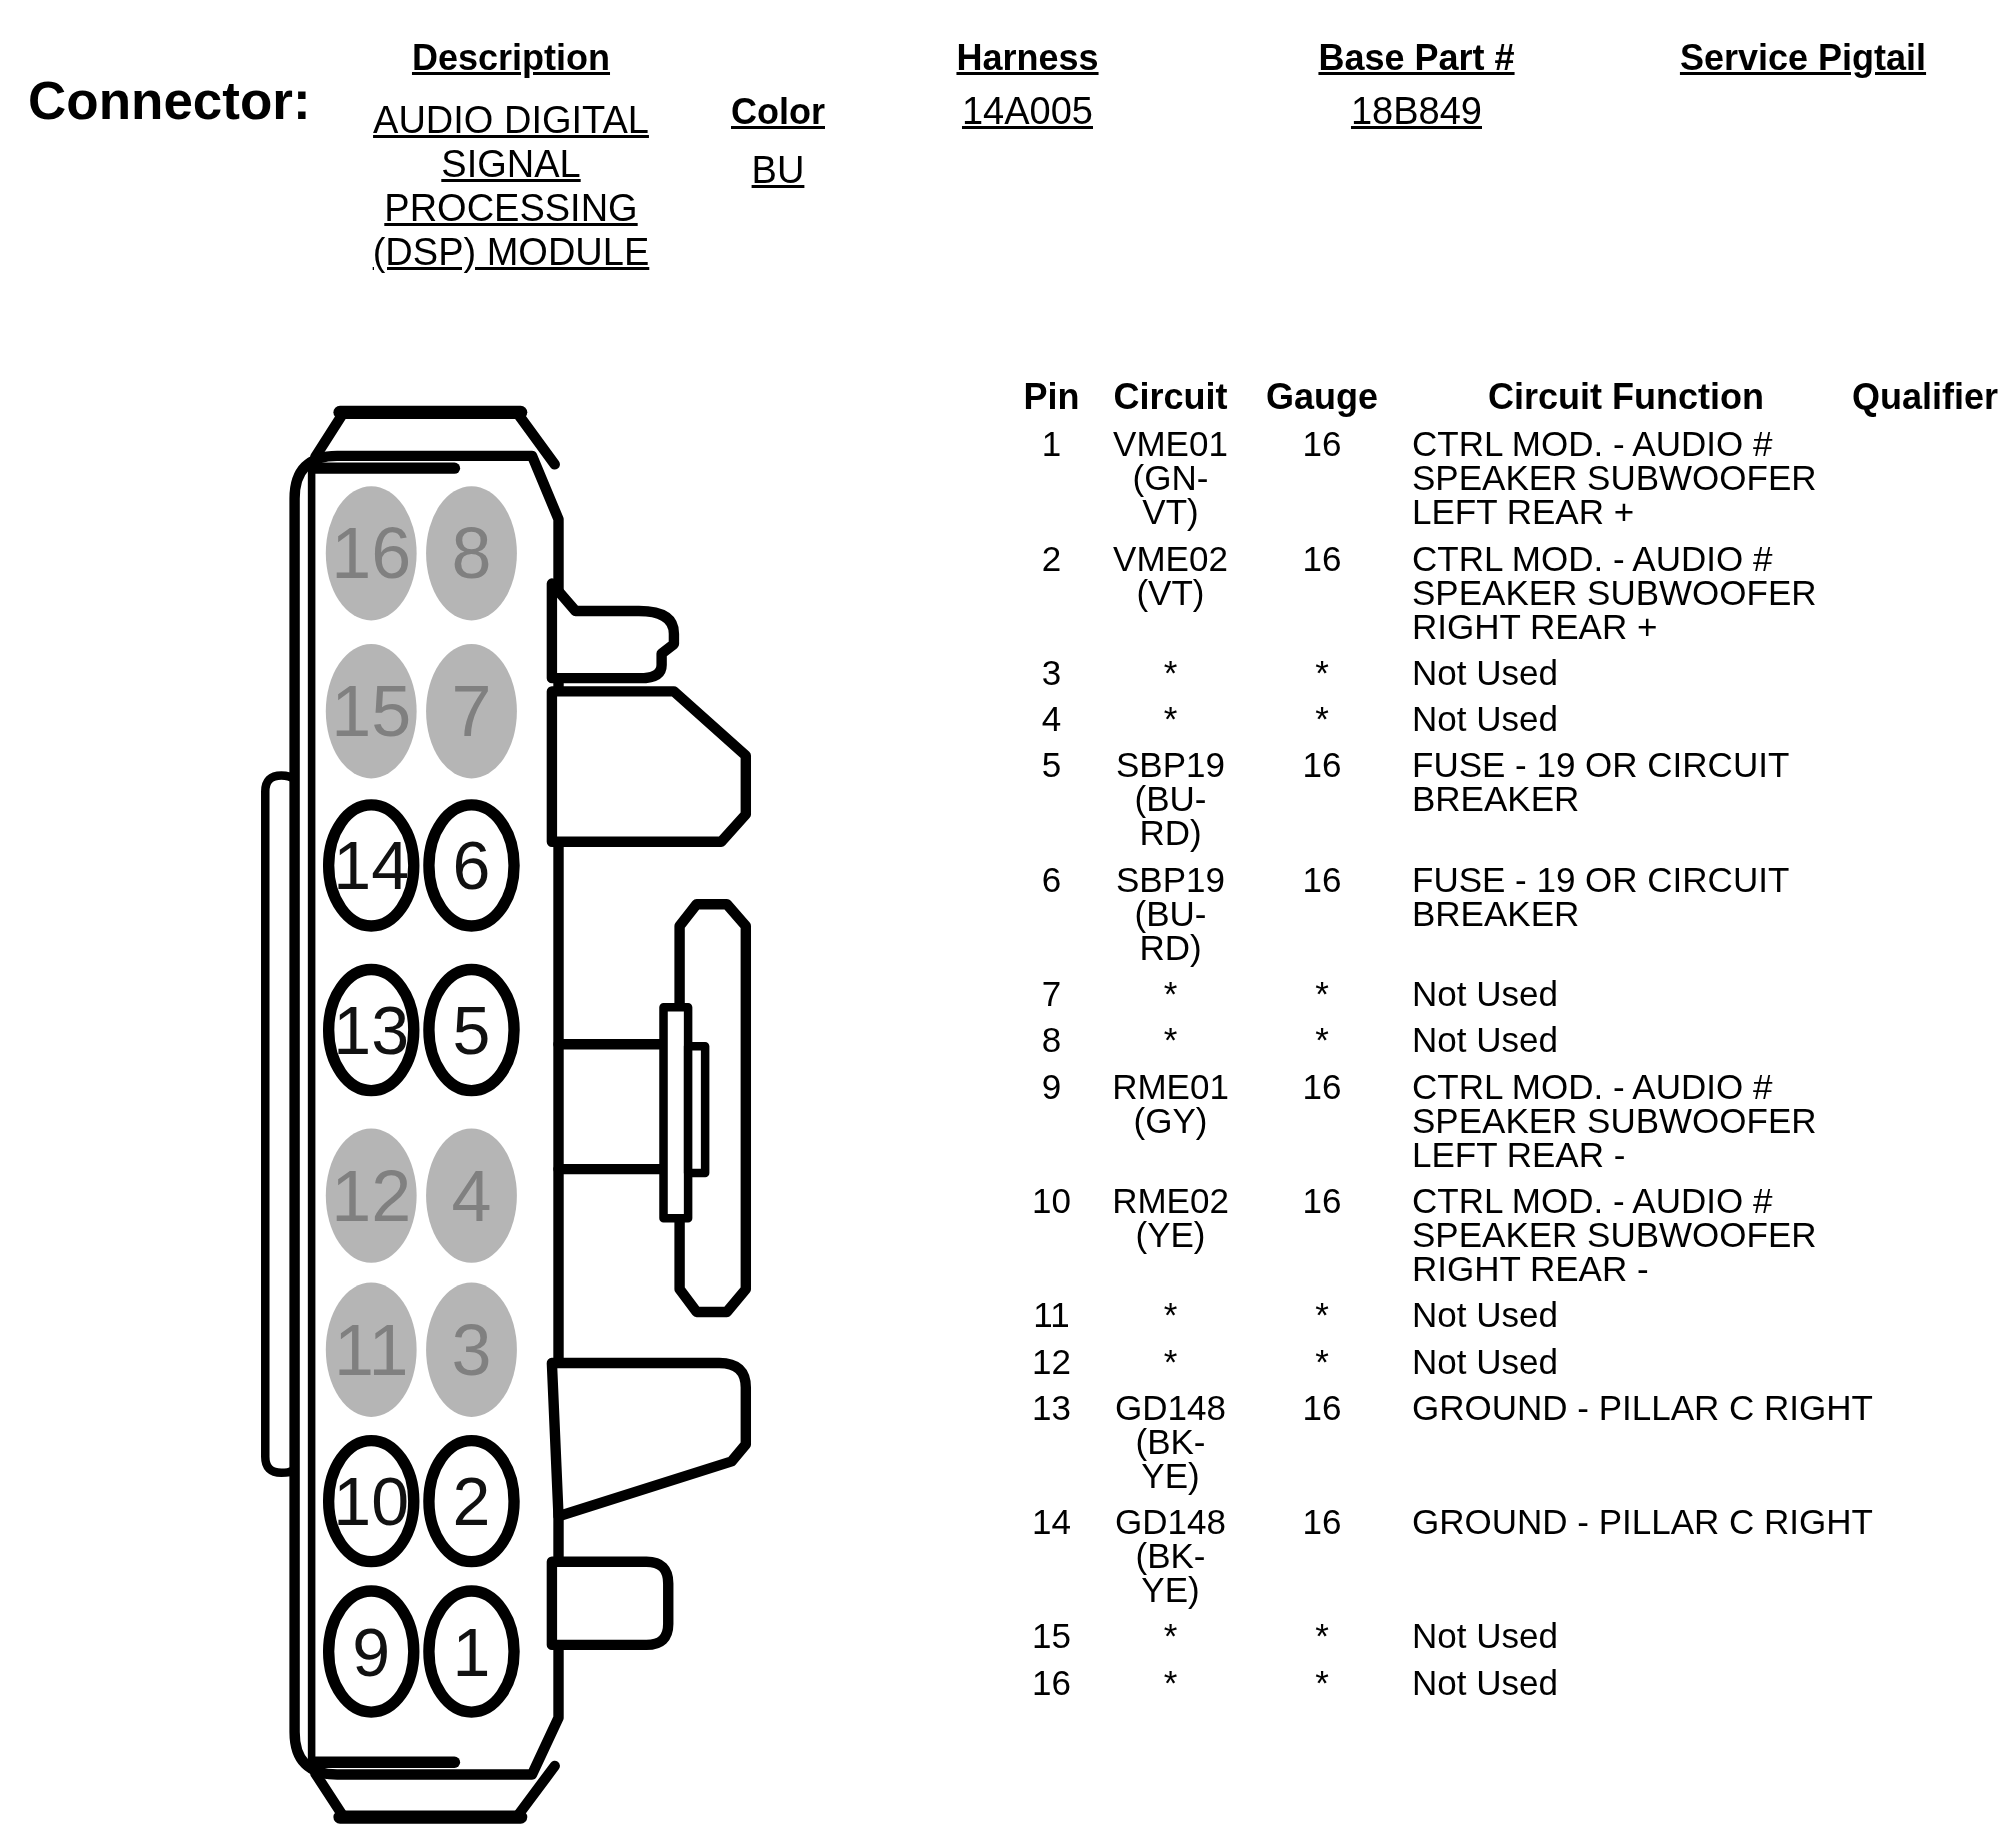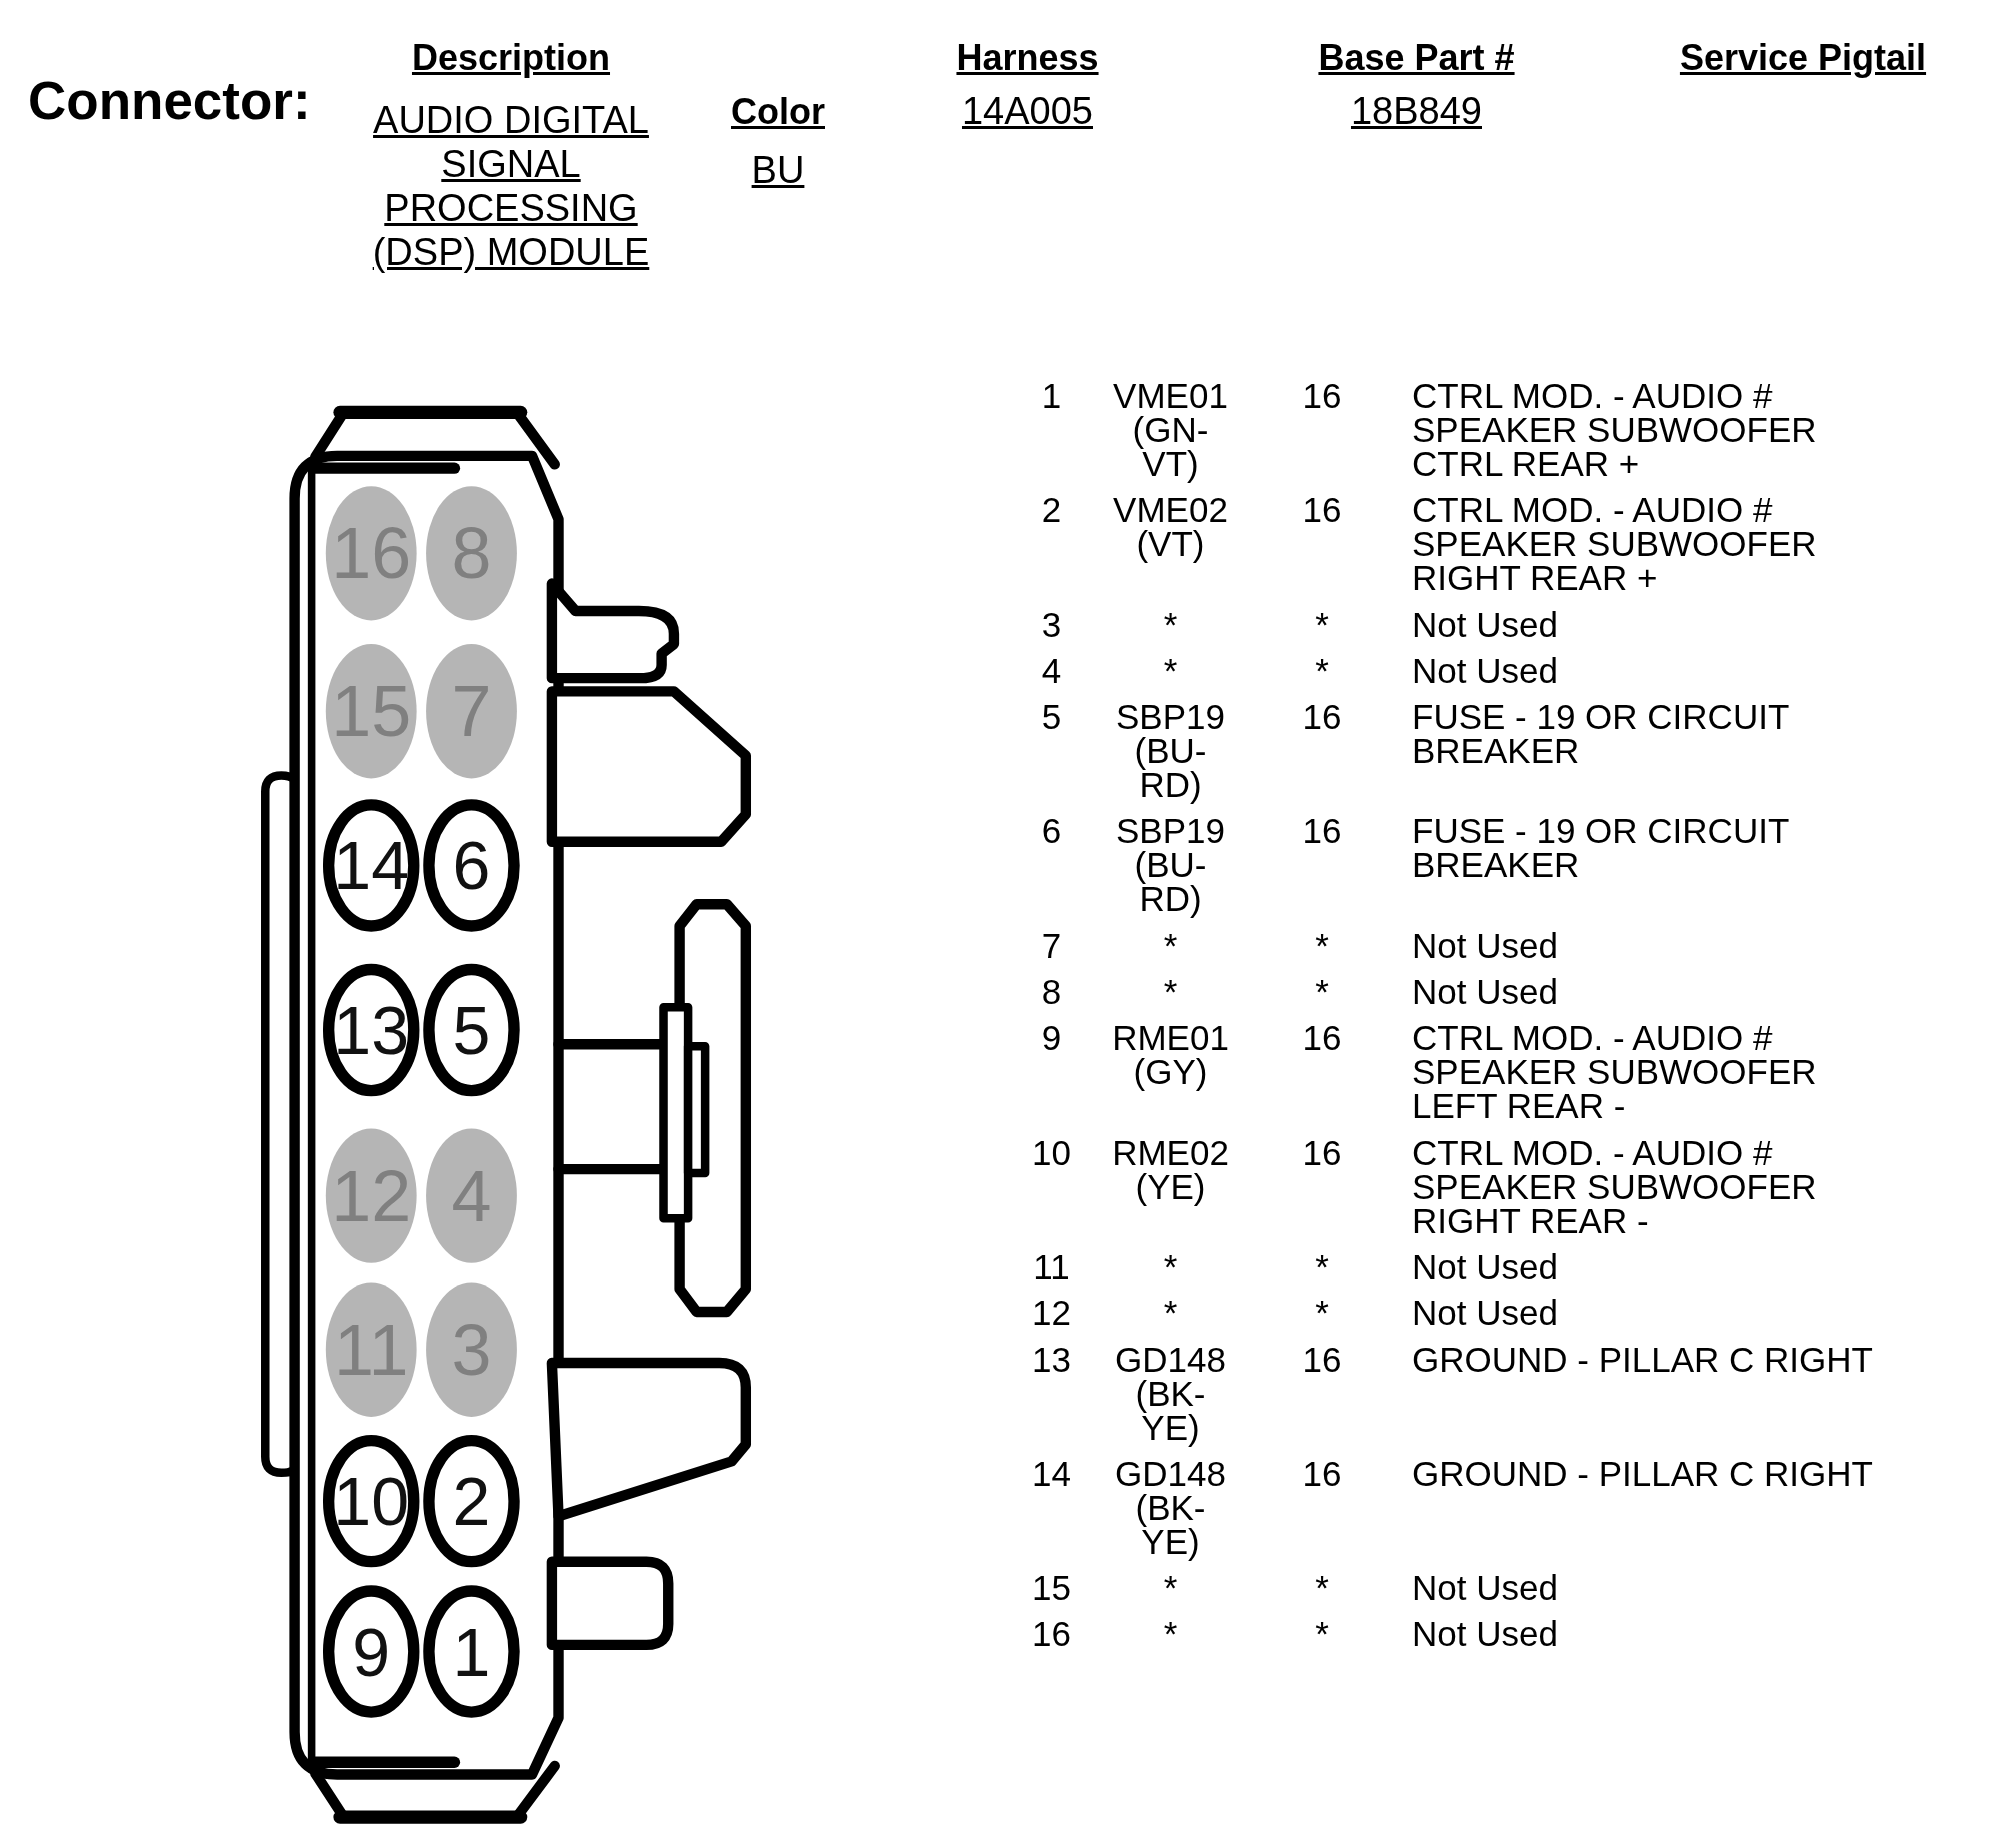--- a/index.html
+++ b/index.html
@@ -140,36 +140,43 @@
       <ellipse cx="398" cy="1208" rx="45" ry="64" fill="#ffffff" stroke="#000000" stroke-width="12"></ellipse>
       <text x="398" y="1208" text-anchor="middle" dominant-baseline="central" font-family="&quot;Liberation Sans&quot;, sans-serif" fill="#111111" font-size="72">2</text>
       <ellipse cx="292" cy="1367" rx="45" ry="64" fill="#ffffff" stroke="#000000" stroke-width="12"></ellipse>
       <text x="292" y="1367" text-anchor="middle" dominant-baseline="central" font-family="&quot;Liberation Sans&quot;, sans-serif" fill="#111111" font-size="72">9</text>
       <ellipse cx="398" cy="1367" rx="45" ry="64" fill="#ffffff" stroke="#000000" stroke-width="12"></ellipse>
       <text x="398" y="1367" text-anchor="middle" dominant-baseline="central" font-family="&quot;Liberation Sans&quot;, sans-serif" fill="#111111" font-size="72">1</text>
     </g>
 </svg>
 
 <div class="abs pintable">
+  <div class="t-grid t-head">
+    <div>Pin</div>
+    <div>Circuit</div>
+    <div>Gauge</div>
+    <div>Circuit Function</div>
+    <div>Qualifier</div>
+  </div>
   <div id="t-body">
       <div class="t-grid t-row">
     <div class="c-pin">
           <div>1</div>
         </div>
     <div class="c-circuit">
           <div>VME01</div>
           <div>(GN-VT)</div>
         </div>
     <div class="c-gauge">
           <div>16</div>
         </div>
     <div class="c-func">
           <div>CTRL MOD. - AUDIO #</div>
           <div>SPEAKER SUBWOOFER</div>
-          <div>CTRL REAR +</div>
+          <div>LEFT REAR +</div>
         </div>
     <div class="c-qual"></div>
   </div>
       <div class="t-grid t-row">
     <div class="c-pin">
           <div>2</div>
         </div>
     <div class="c-circuit">
           <div>VME02</div>
           <div>(VT)</div>

